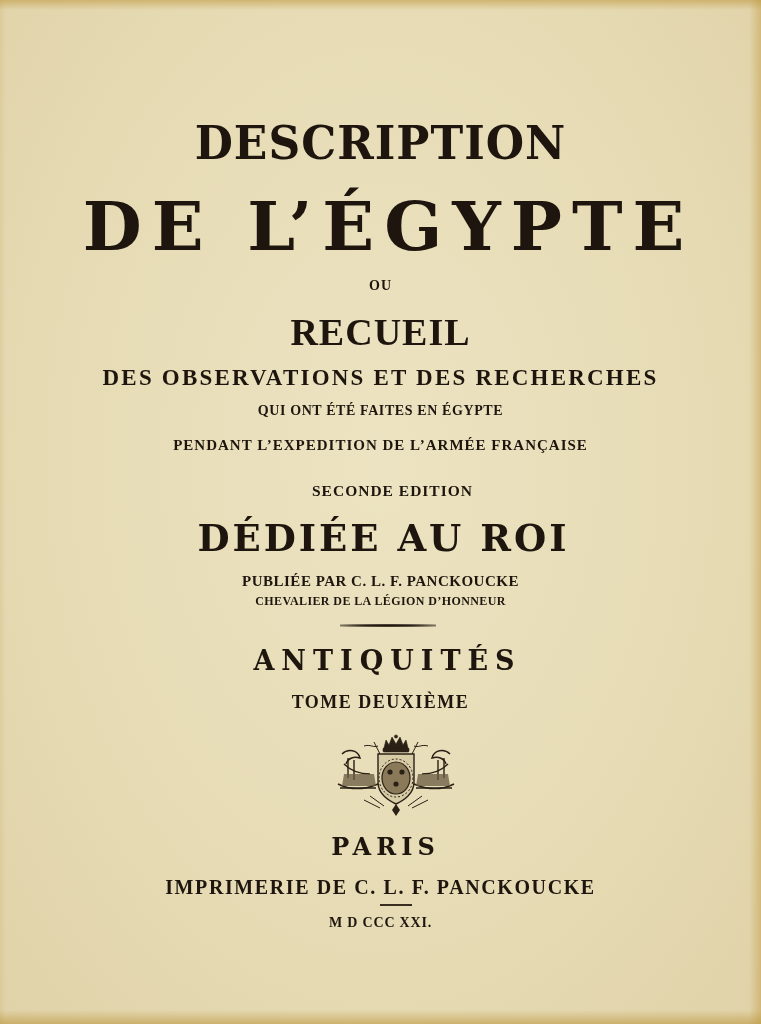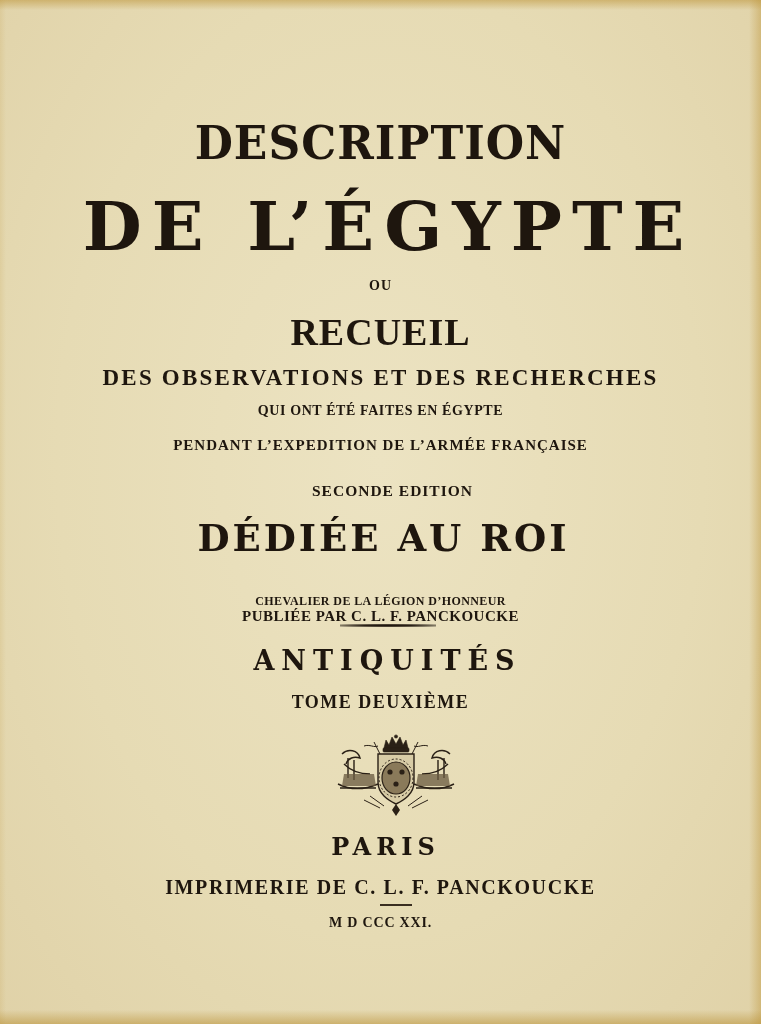--- a/index.html
+++ b/index.html
@@ -89,21 +89,20 @@
     .t-dediee {
       top: 520px;
       font-size: 37px;
       letter-spacing: 3px;
       padding-left: 3px;
     }
     .t-publiee {
       top: 574px;
       font-size: 15px;
       letter-spacing: 0.5px;
-      margin-top: 35px;
     }
     .t-chevalier {
       top: 595px;
       font-size: 12px;
       letter-spacing: 0.4px;
     }
     .rule-tapered {
       position: absolute;
       left: 340px;
       top: 624px;

